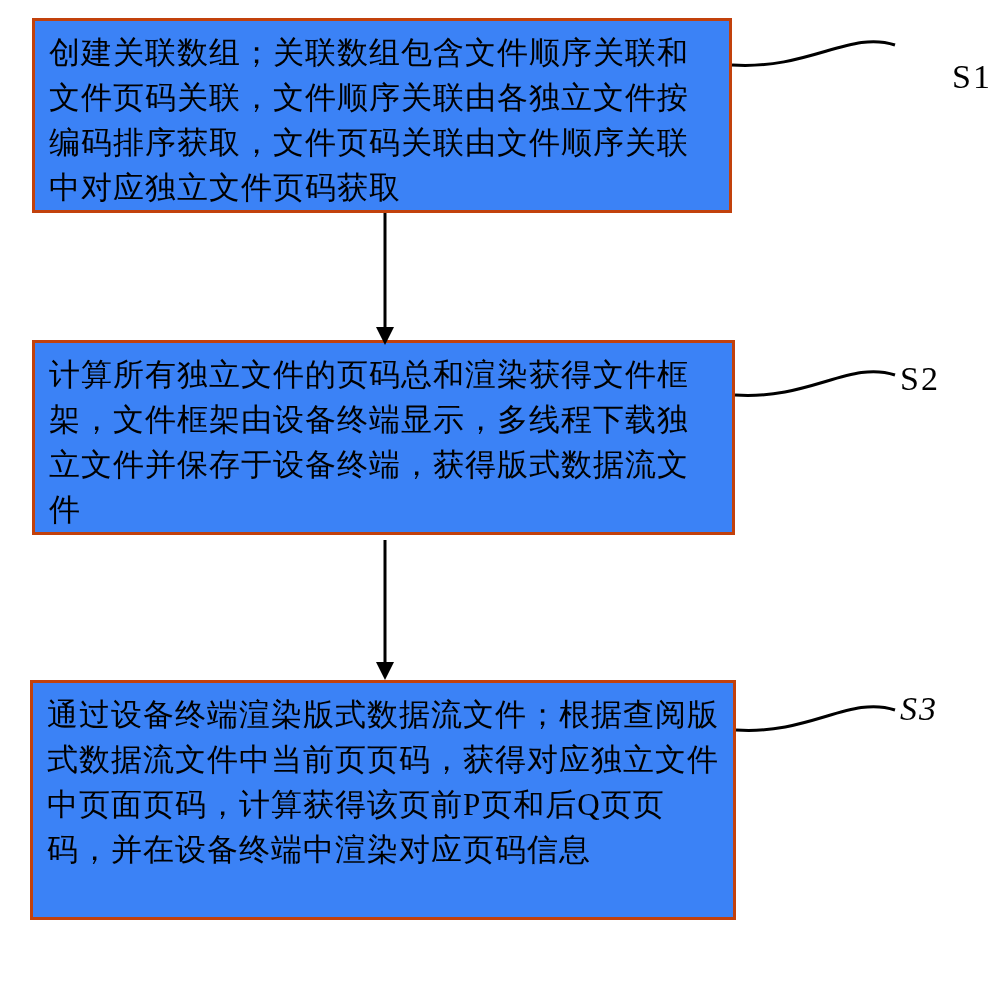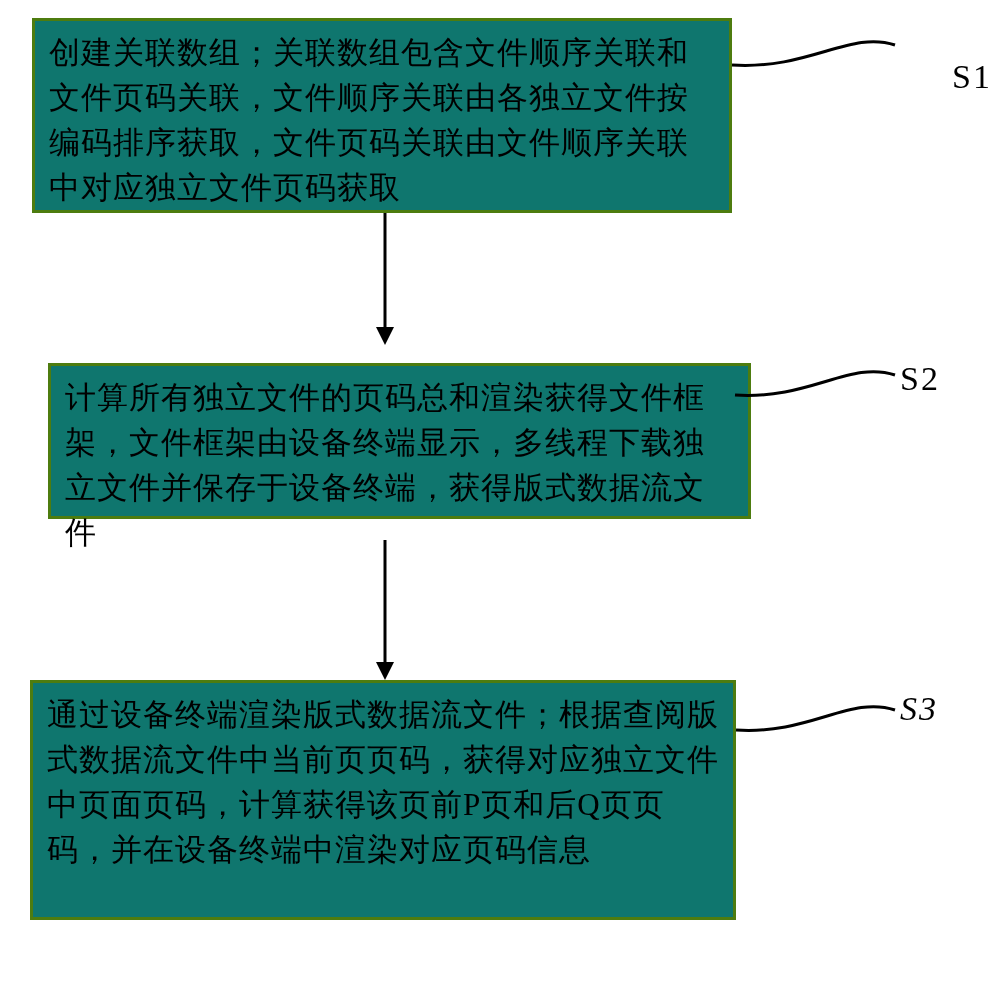--- a/index.html
+++ b/index.html
@@ -7,22 +7,22 @@
     margin: 0;
     padding: 0;
     background: #ffffff;
     font-family: "SimSun", "宋体", serif;
     width: 1000px;
     height: 993px;
     position: relative;
   }
   .box {
     position: absolute;
-    border: 3px solid #4d7c0f;
-    background: #0f766e;
+    border: 3px solid #c2410c;
+    background: #3b82f6;
     padding: 10px 14px;
     font-size: 31px;
     line-height: 1.45;
     letter-spacing: 1px;
     color: #000;
   }
   .label {
     position: absolute;
     font-size: 34px;
     letter-spacing: 2px;
@@ -41,21 +41,21 @@
     pointer-events: none;
   }
 </style>
 </head>
 <body>
 
 <div class="box" style="left:32px; top:18px; width:700px; height:195px;">
   <span>创建关联数组；关联数组包含文件顺序关联和文件页码关联，文件顺序关联由各独立文件按编码排序获取，文件页码关联由文件顺序关联中对应独立文件页码获取</span>
 </div>
 
-<div class="box" style="left:32px; top:363px; width:703px; height:156px;margin-left:16px;">
+<div class="box" style="left:32px; top:340px; width:703px; height:195px;">
   <span>计算所有独立文件的页码总和渲染获得文件框架，文件框架由设备终端显示，多线程下载独立文件并保存于设备终端，获得版式数据流文件</span>
 </div>
 
 <div class="box" style="left:30px; top:680px; width:706px; height:240px;">
   <span>通过设备终端渲染版式数据流文件；根据查阅版式数据流文件中当前页页码，获得对应独立文件中页面页码，计算获得该页前P页和后Q页页码，并在设备终端中渲染对应页码信息</span>
 </div>
 
 <div class="label" style="left:952px; top:30px;margin-top:28px;">S1</div>
 <div class="label" style="left:900px; top:360px;text-align:right;">S2</div>
 <div class="label" style="left:900px; top:690px;font-style:italic;">S3</div>

